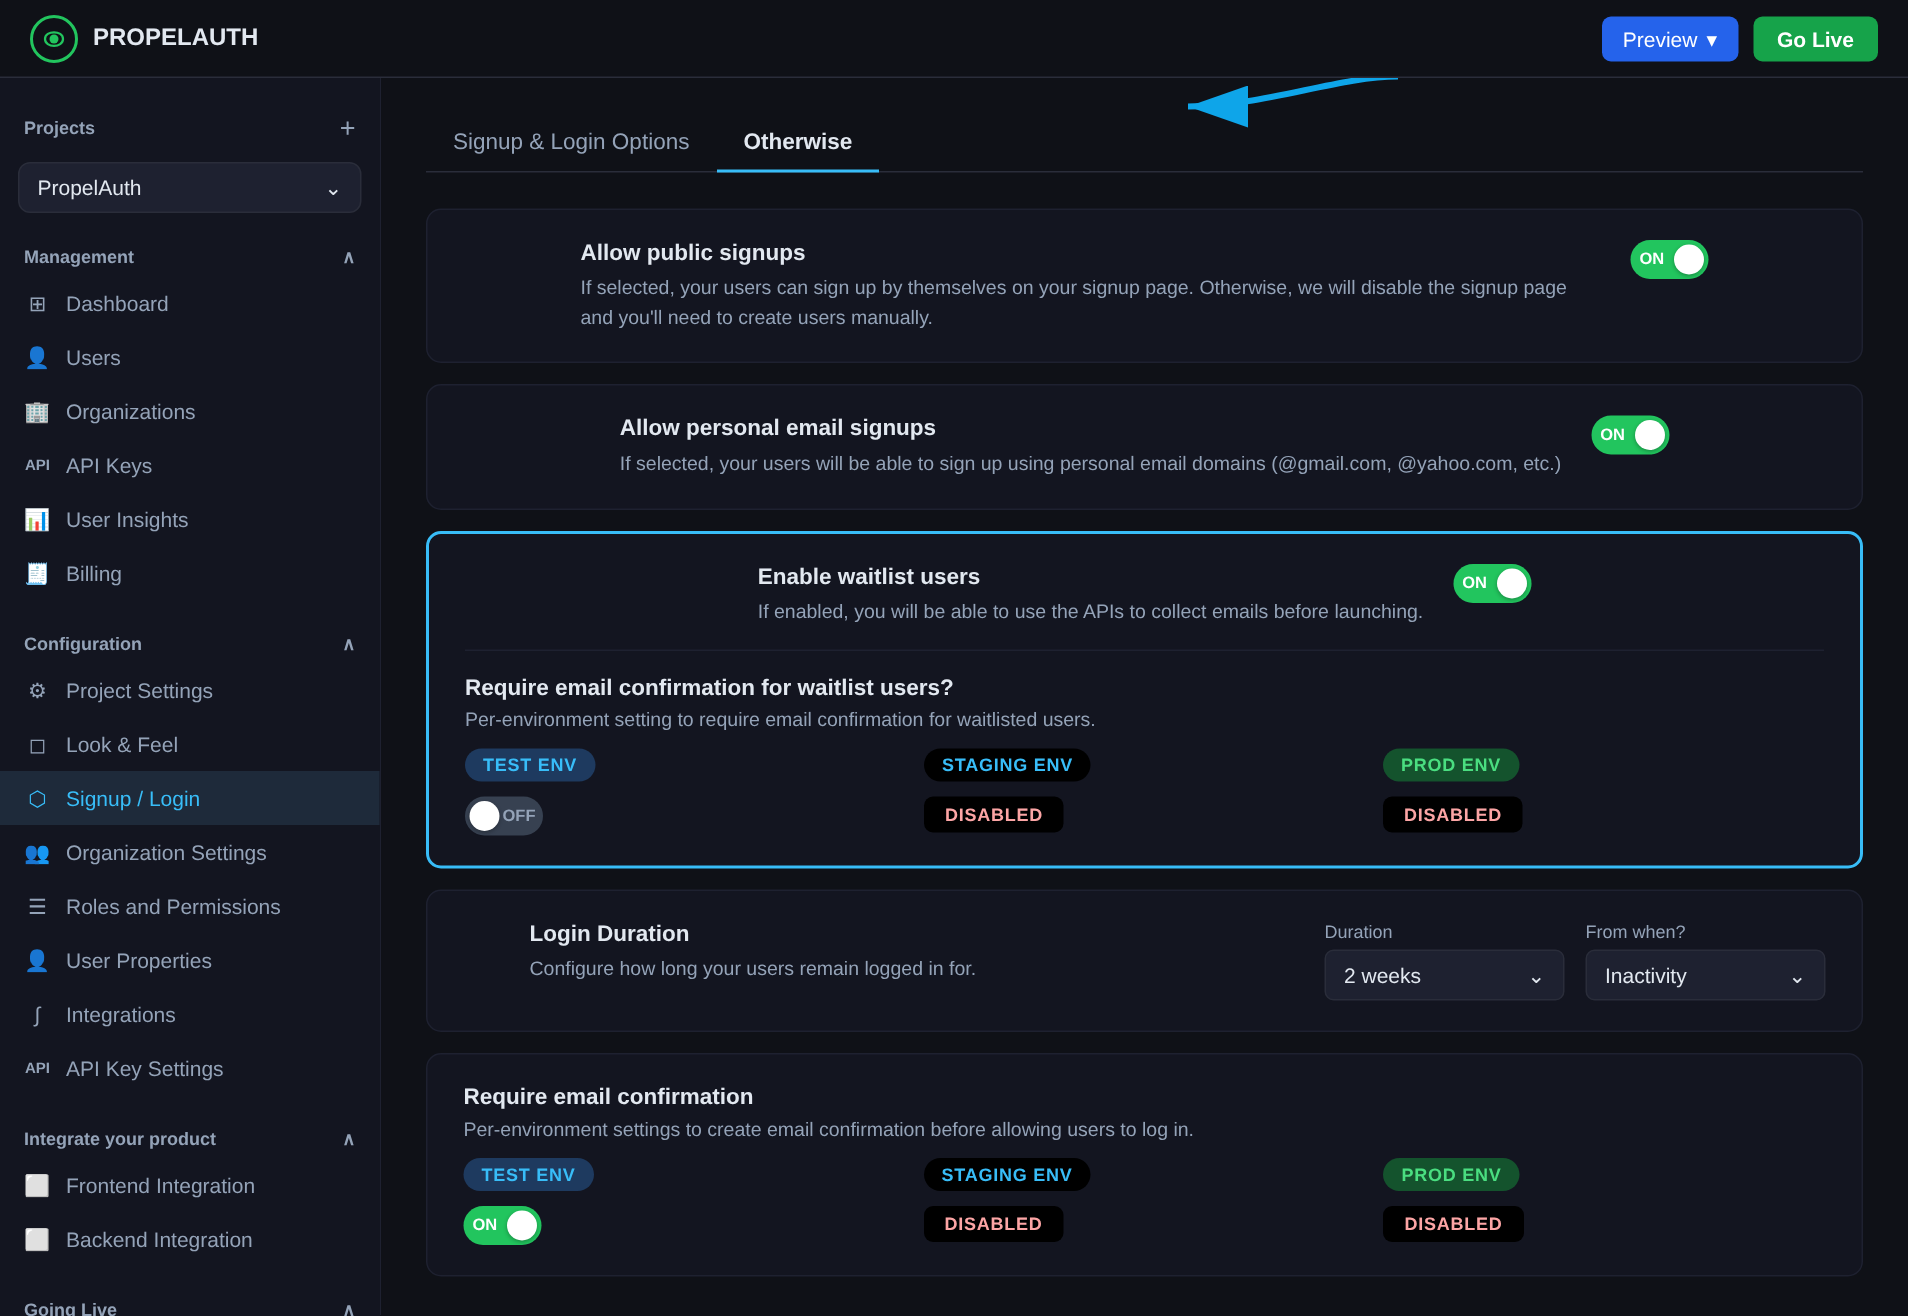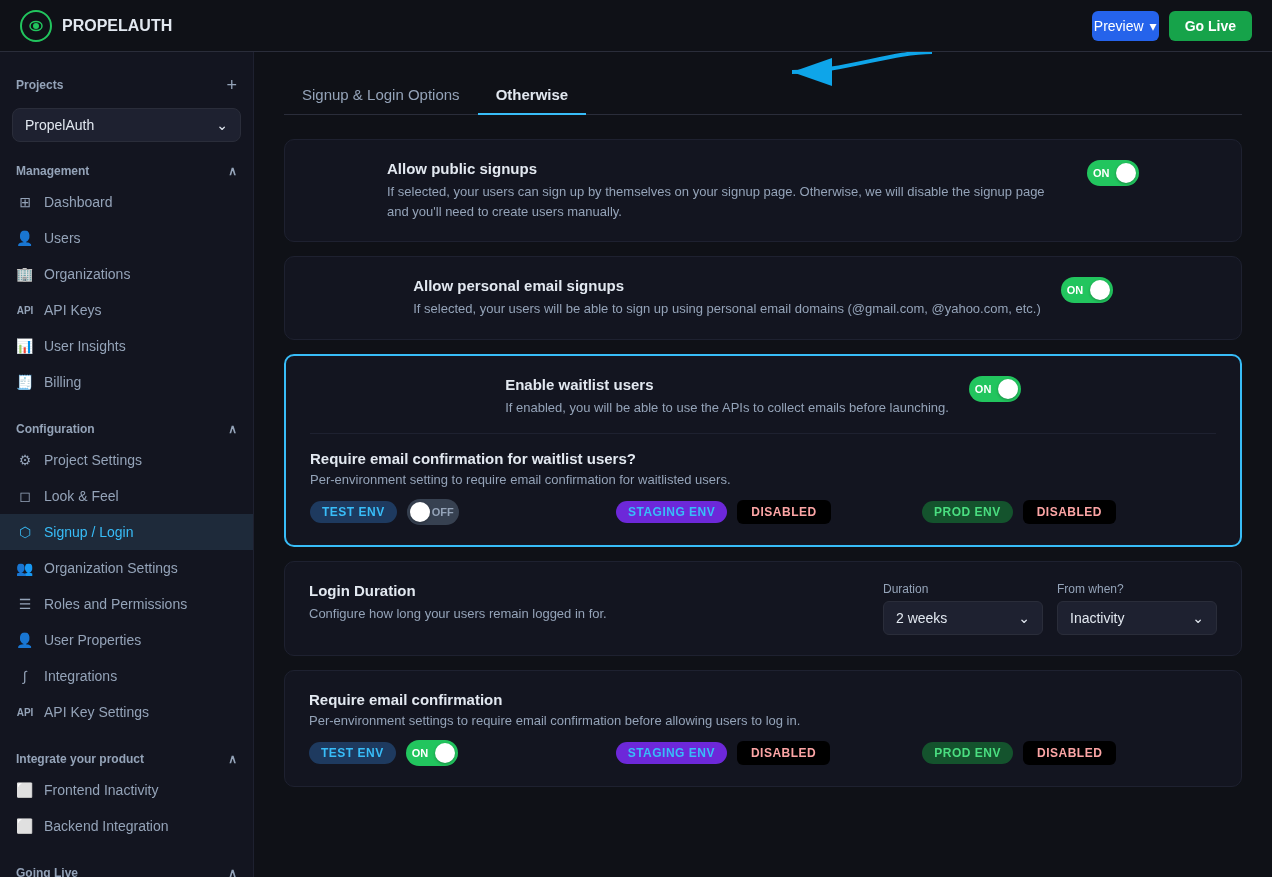--- a/index.html
+++ b/index.html
@@ -31,21 +31,21 @@
     .topbar-actions {
       display: flex;
       gap: 10px;
       align-items: center;
     }
     .btn-preview {
       background: #2563eb;
       color: #fff;
       border: none;
       border-radius: 6px;
-      padding: 7px 2px;
+      padding: 7px 14px;
       font-size: 14px;
       cursor: pointer;
       display: flex;
       align-items: center;
       gap: 6px;
     }
     .btn-golive {
       background: #16a34a;
       color: #fff;
       border: none;
@@ -255,49 +255,50 @@
 
     
     .env-grid {
       display: grid;
       grid-template-columns: 1fr 1fr 1fr;
       gap: 12px;
       margin-top: 12px;
     }
     .env-col {
       display: flex;
-      flex-direction: row;
+      flex-direction: column;
       gap: 10px;
-      align-items: center;
+      align-items: flex-start;
     }
     .env-badge {
       padding: 4px 12px;
       border-radius: 20px;
       font-size: 12px;
       font-weight: 700;
       letter-spacing: 0.5px;
     }
     .env-badge.test { background: #1e3a5f; color: #38bdf8; }
-    .env-badge.staging { background: #6d28d9; color: #38bdf8; }
+    .env-badge.staging { background: #000000; color: #38bdf8; }
     .env-badge.prod { background: #14532d; color: #4ade80; }
     .env-status {
       padding: 5px 14px;
       border-radius: 6px;
       font-size: 12px;
       font-weight: 700;
       letter-spacing: 0.5px;
     }
     .env-status.disabled { background: #000000; color: #fca5a5; }
 
     
     .login-duration-row {
       display: flex;
       align-items: flex-start;
       justify-content: space-between;
       gap: 20px;
+      margin-left: 44px;
     }
     .duration-selects {
       display: flex;
       gap: 14px;
       align-items: flex-start;
     }
     .duration-group {
       display: flex;
       flex-direction: column;
       gap: 5px;
@@ -430,21 +431,21 @@
 
     <div class="sidebar-divider"></div>
 
     <div class="sidebar-section-header">
       <span>Integrate your product</span>
       <span>∧</span>
     </div>
 
     <div class="sidebar-nav-item">
       <span class="sidebar-icon">⬜</span>
-      <span>Frontend Inactivity</span>
+      <span>Frontend Integration</span>
     </div>
     <div class="sidebar-nav-item">
       <span class="sidebar-icon">⬜</span>
       <span>Backend Integration</span>
     </div>
 
     <div class="sidebar-divider"></div>
 
     <div class="sidebar-section-header">
       <span>Going Live</span>
@@ -566,21 +567,21 @@
               <span>Inactivity</span>
               <span>⌄</span>
             </div>
           </div>
         </div>
       </div>
     </div>
 
     <div class="setting-card">
       <h3 style="font-size:15px;font-weight:600;color:#e2e8f0;margin-bottom:5px;">Require email confirmation</h3>
-      <p style="font-size:13px;color:#94a3b8;margin-bottom:12px;">Per-environment settings to require email confirmation before allowing users to log in.</p>
+      <p style="font-size:13px;color:#94a3b8;margin-bottom:12px;">Per-environment settings to create email confirmation before allowing users to log in.</p>
       <div class="env-grid">
         <div class="env-col">
           <span class="env-badge test">TEST ENV</span>
           <div class="toggle">
             <div class="toggle-track">
               <span class="toggle-label">ON</span>
               <div class="toggle-thumb"></div>
             </div>
           </div>
         </div>

